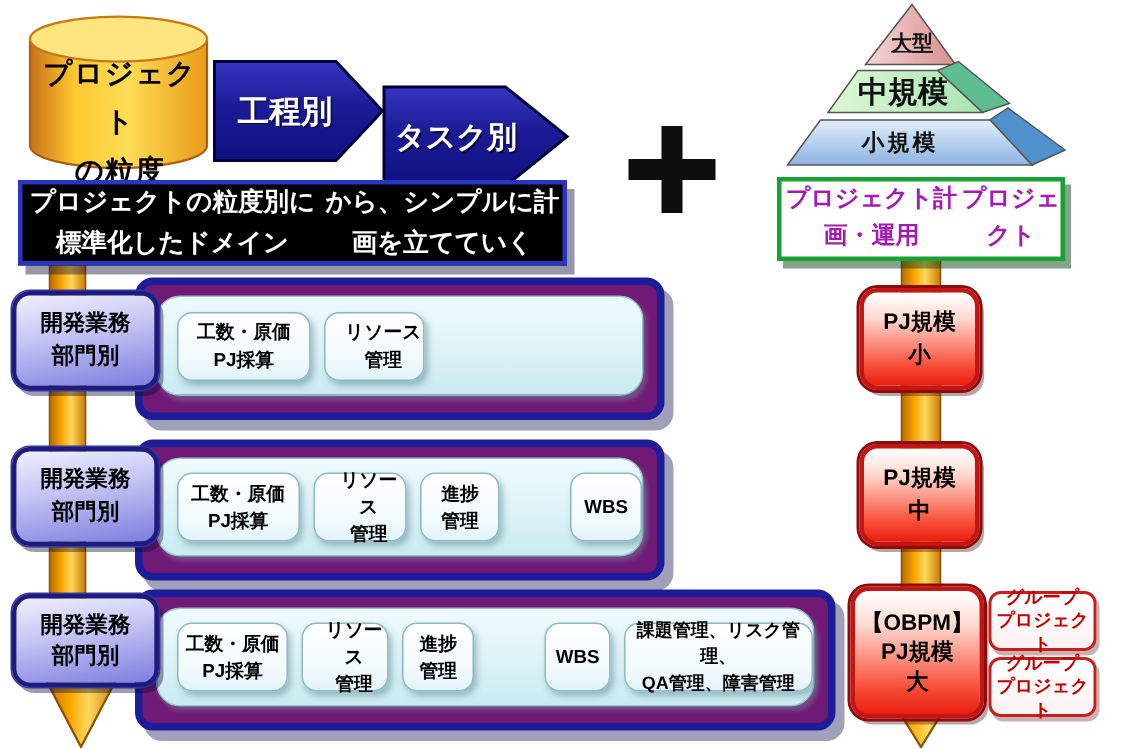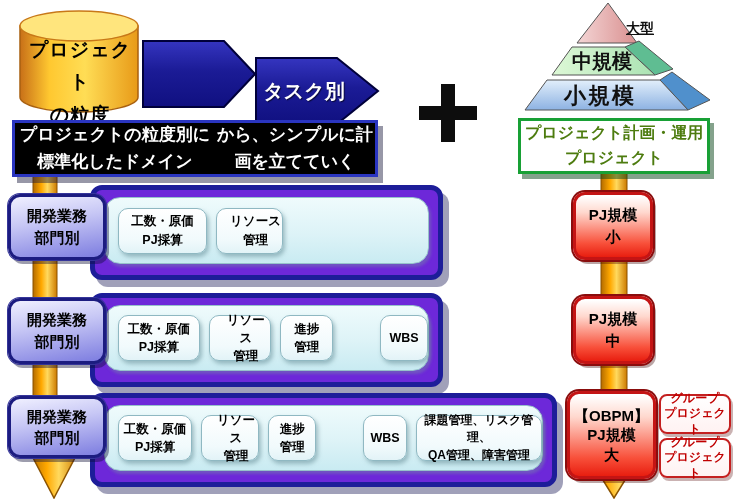--- a/index.html
+++ b/index.html
@@ -12,34 +12,34 @@
 
   
   .cyl-label{left:22px;top:34px;width:116px;font-size:19px;font-weight:bold;color:#000;
              line-height:1.7;letter-spacing:1px;}
   .chev-label{color:#fff;font-weight:bold;text-shadow:1px 1px 1px rgba(0,0,0,.6);}
   .chev1{left:145px;top:41px;width:90px;height:66px;font-size:21px;}
   .chev2{left:258px;top:58px;width:92px;height:66px;font-size:20px;}
 
   
   .pyr{font-weight:bold;color:#111;}
-  .pyr1{left:612px;top:20px;width:56px;height:18px;font-size:14px;text-decoration:underline;}
+  .pyr1{left:580px;top:20px;width:56px;height:18px;font-size:14px;text-decoration:underline;}
   .pyr2{left:565px;top:52px;width:74px;height:19px;font-size:20px;}
-  .pyr3{left:542px;top:84px;width:116px;height:23px;font-size:22px;letter-spacing:2px;}
+  .pyr3{left:542px;top:84px;width:116px;height:23px;font-size:15px;letter-spacing:2px;}
 
   
   .black-banner{left:12px;top:120px;width:366px;height:57px;box-sizing:border-box;
     background:#000;border:3px solid #2a35c0;box-shadow:5px 6px 0 rgba(25,25,60,.45);
     color:#fff;font-weight:bold;font-size:17px;line-height:1.55;flex-direction:row;}
   .green-banner{left:518px;top:118px;width:192px;height:56px;box-sizing:border-box;
     background:#fff;border:3px solid #18a035;box-shadow:4px 5px 0 rgba(10,70,25,.5);
-    color:#4d7c0f;font-weight:bold;font-size:16px;line-height:1.55;flex-direction:column;}
-
-  
-  .row-box{box-sizing:border-box;background:#6d28d9;border:5px solid #1d1d99;border-radius:12px;
+    color:#a21caf;font-weight:bold;font-size:16px;line-height:1.55;flex-direction:row;}
+
+  
+  .row-box{box-sizing:border-box;background:#701a75;border:5px solid #1d1d99;border-radius:12px;
     box-shadow:6px 7px 0 rgba(18,18,80,.4);}
   .row1{left:90px;top:185px;width:353px;height:95px;}
   .row2{left:90px;top:293px;width:353px;height:94px;}
   .row3{left:90px;top:393px;width:467px;height:94px;}
   .tray{position:absolute;left:9px;right:9px;top:7px;bottom:11px;
     background:linear-gradient(180deg,#effbfc 0%,#ddf3f7 55%,#c9ebf2 100%);
     border:1px solid #96c2ca;border-radius:16px;box-shadow:2px 3px 3px rgba(120,150,160,.4);
     display:flex;align-items:center;gap:9px;padding-left:13px;box-sizing:border-box;}
   .pill{background:linear-gradient(180deg,#ffffff 0%,#f1fafc 70%,#e2f3f7 100%);
     border:1.5px solid #8fb8c2;border-radius:10px;box-shadow:2px 3px 4px rgba(100,140,150,.55);
@@ -128,20 +128,21 @@
       <polygon points="608,3 577,43 637,43" fill="url(#t1)" stroke="#555" stroke-width="1"></polygon>
       <polygon points="625,47 655,75 673,69 639,41" fill="#5fbd92" stroke="#555" stroke-width="1"></polygon>
       <polygon points="572,47 625,47 655,75 552,75" fill="url(#t2)" stroke="#555" stroke-width="1"></polygon>
       <polygon points="660,80 688,110 710,100 672,72" fill="#5090cc" stroke="#555" stroke-width="1"></polygon>
       <polygon points="547,80 660,80 688,110 525,110" fill="url(#t3)" stroke="#555" stroke-width="1"></polygon>
     </g>
   </svg>
 
   <div class="abs cyl-label flexc pre">プロジェクト
 の粒度</div>
+  <div class="abs chev1 chev-label flexc">工程別</div>
   <div class="abs chev2 chev-label flexc">タスク別</div>
 
   <div class="abs pyr pyr1 flexc">大型</div>
   <div class="abs pyr pyr2 flexc">中規模</div>
   <div class="abs pyr pyr3 flexc">小規模</div>
 
   <div class="abs black-banner flexc">
     <div>プロジェクトの粒度別に標準化したドメイン</div>
     <div>から、シンプルに計画を立てていく</div>
   </div>

